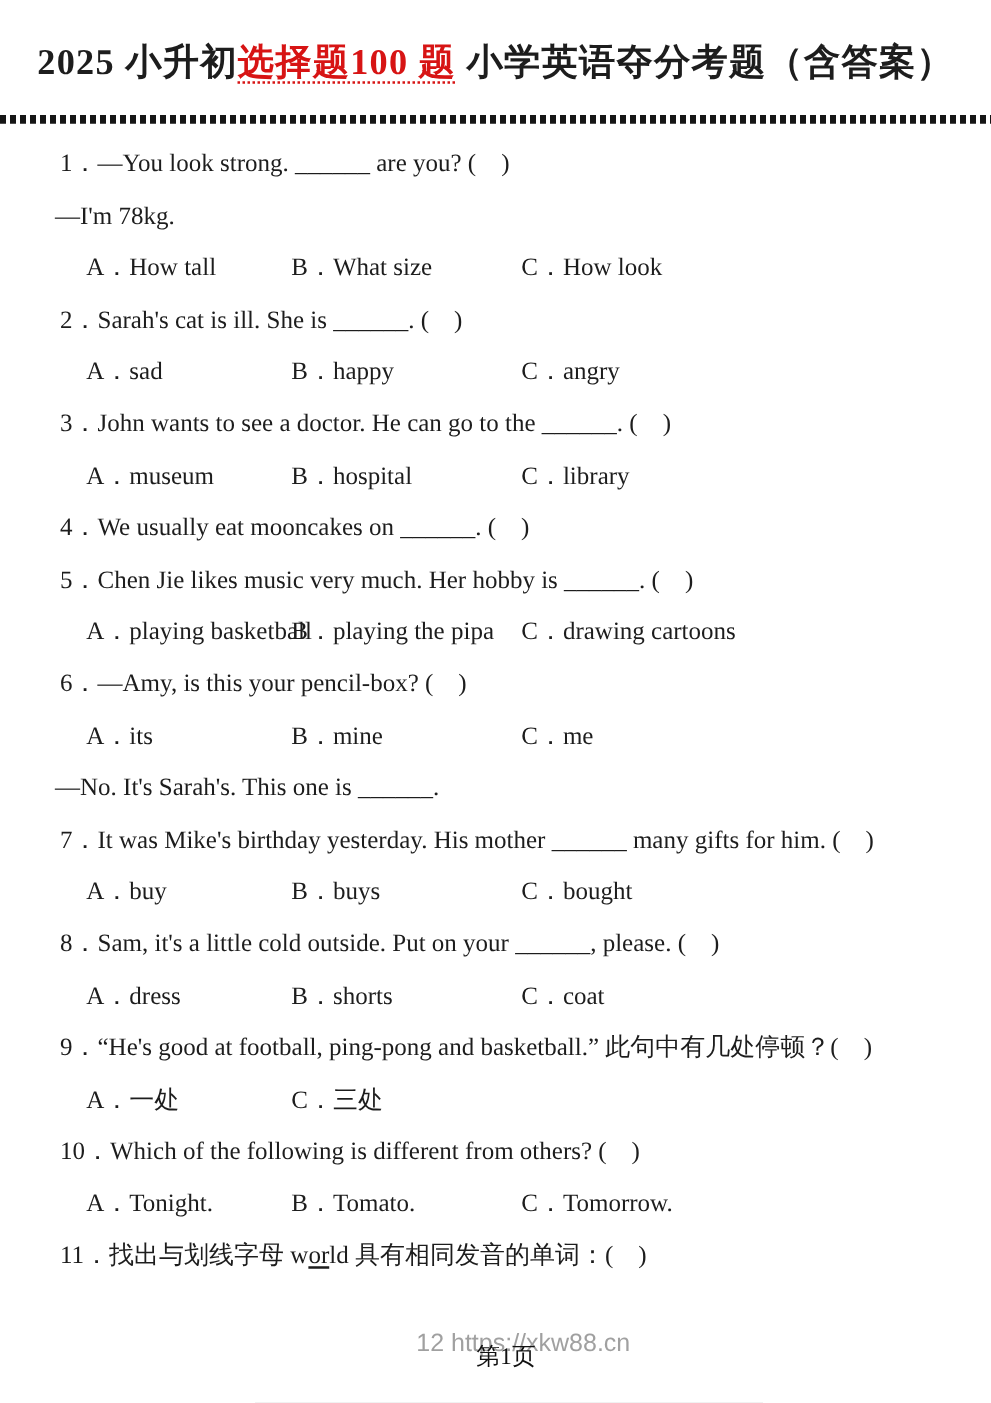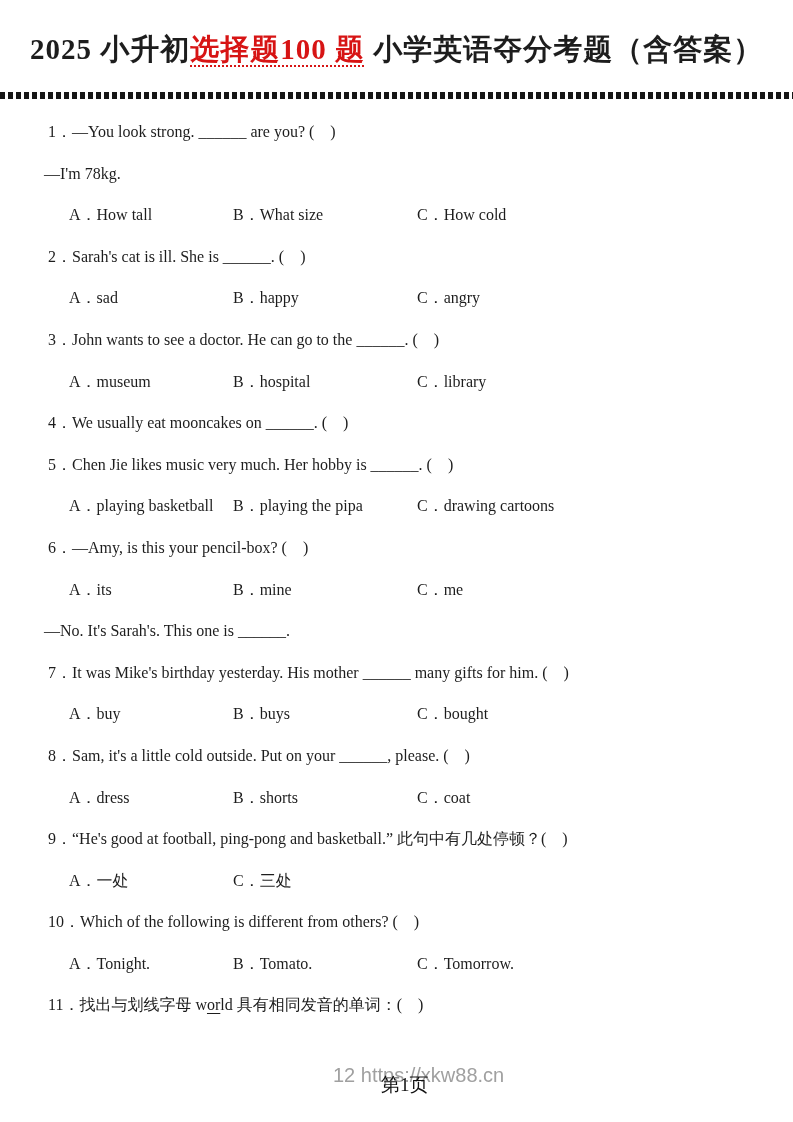--- a/index.html
+++ b/index.html
@@ -28,21 +28,21 @@
   .divider{
     position:absolute;top:92px;left:0;
     width:793px;height:7px;
     background:repeating-linear-gradient(90deg,#161616 0 5px,transparent 5px 8px);
   }
   .content{
     position:absolute;top:111px;left:48px;right:28px;
   }
   .line{
     height:41.6px;line-height:41.6px;
-    font-size:16px;
+    font-size:20px;
     white-space:pre;
   }
   .followup{margin-left:-4px;}
   .opts{display:flex;padding-left:21px;align-items:flex-end;}
   .opt-a{display:inline-block;width:164px;white-space:pre;}
   .opt-b{display:inline-block;width:184px;white-space:pre;}
   .opt-c{display:inline-block;flex:1;white-space:pre;}
   .u{text-decoration:underline;text-underline-offset:3px;}
   .footer-watermark{
     position:absolute;left:333px;top:1064px;
@@ -65,21 +65,21 @@
 
   <div class="divider"></div>
 
   <div class="content">
 
     <div class="line">1．—You look strong. ______ are you? (　)</div>
     <div class="line followup">—I'm 78kg.</div>
     <div class="line opts">
       <span class="opt-a">A．How tall</span>
       <span class="opt-b">B．What size</span>
-      <span class="opt-c">C．How cold</span>
+      <span class="opt-c">C．How look</span>
     </div>
 
     <div class="line">2．Sarah's cat is ill. She is ______. (　)</div>
     <div class="line opts">
       <span class="opt-a">A．sad</span>
       <span class="opt-b">B．happy</span>
       <span class="opt-c">C．angry</span>
     </div>
 
     <div class="line">3．John wants to see a doctor. He can go to the ______. (　)</div>

